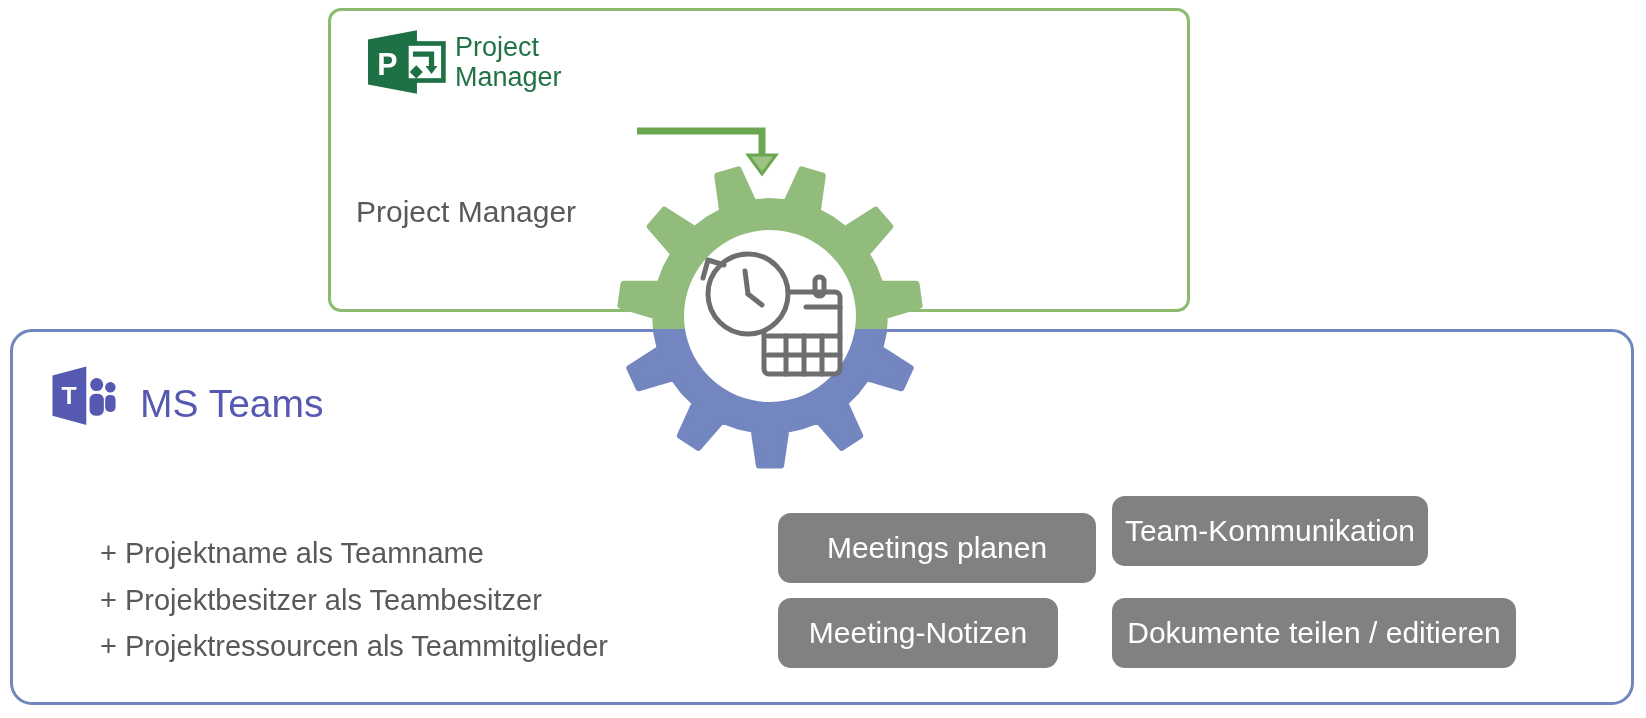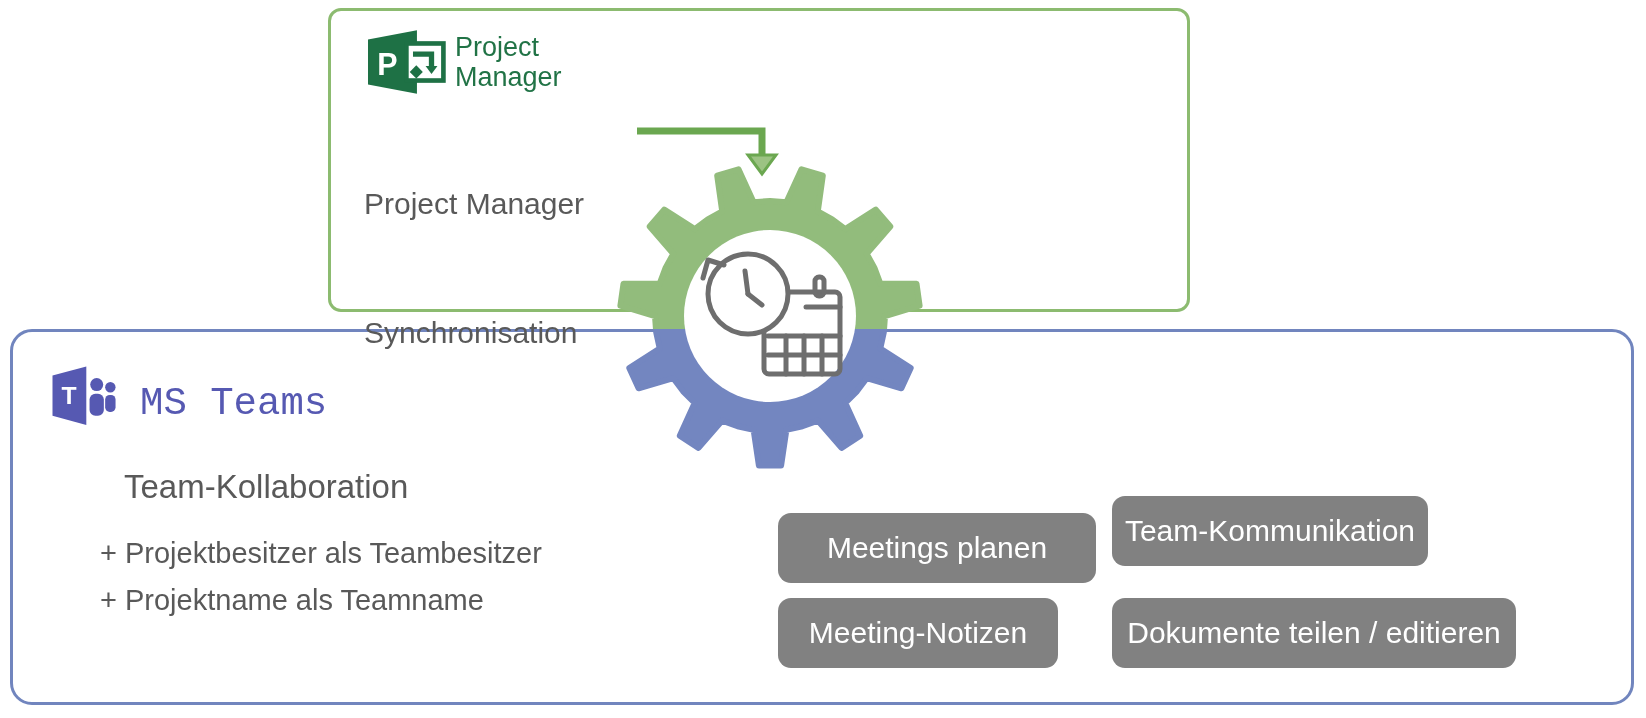--- a/index.html
+++ b/index.html
@@ -14,27 +14,27 @@
   }
   .blue-box{
     left:10px;top:329px;width:1618px;height:370px;
     border:3.5px solid #7185BE;border-radius:22px;
   }
   .po-logo{position:absolute;left:368px;top:30px;display:flex;align-items:flex-start;}
   .po-logo-text{
     margin-left:1px;margin-top:2px;color:#217346;font-size:27px;line-height:30px;font-weight:400;
   }
   .pm-caption{
-    position:absolute;left:356px;top:96px;color:#595959;
-    font-size:30px;line-height:43px;white-space:pre;margin-left:8px;
+    position:absolute;left:356px;top:104px;color:#595959;
+    font-size:30px;line-height:43px;white-space:pre;
   }
   .overlay-svg{position:absolute;left:0;top:0;pointer-events:none;}
   .gear-wrap{position:absolute;left:600px;top:146px;width:340px;height:340px;z-index:5;}
   .teams-logo{position:absolute;left:46px;top:360px;display:flex;align-items:center;}
-  .teams-logo-text{margin-left:16px;color:#5659B2;font-size:39px;font-weight:400;margin-top:18px;font-family:Liberation Mono, monospace;}
+  .teams-logo-text{margin-left:16px;color:#5659B2;font-size:39px;font-weight:400;margin-top:18px;}
   .tk-heading{position:absolute;left:124px;top:468px;color:#595959;font-size:33px;}
   .tk-list{position:absolute;left:100px;top:530px;color:#595959;font-size:29px;line-height:46.5px;}
   .btn{
     position:absolute;height:70px;background:#818181;border-radius:13px;
     color:#ffffff;font-size:30px;display:flex;align-items:center;justify-content:center;
     z-index:3;cursor:default;
   }
   .btn-1{left:778px;top:513px;width:318px;}
   .btn-2{left:1112px;top:496px;width:316px;}
   .btn-3{left:778px;top:598px;width:280px;}
@@ -58,21 +58,20 @@
       <rect x="66" y="56" width="14" height="14" fill="#1E7145" transform="rotate(45 73 63)"></rect>
     </svg>
     <div class="po-logo-text">
       <div>Project</div>
       <div>Manager</div>
     </div>
   </div>
 
   <div class="pm-caption">
     <div>Project Manager</div>
-    <div>Synchronisation</div>
   </div>
 
   <svg class="overlay-svg" width="1646" height="718">
     <polyline points="637,131 762,131 762,156" fill="none" stroke="#6BA750" stroke-width="7"></polyline>
     <polygon points="748,155 776,155 762,174" fill="#9CC383" stroke="#6BA750" stroke-width="3"></polygon>
   </svg>
 
   <div class="gear-wrap">
     <svg width="340" height="340" viewBox="0 0 340 340">
       <defs>
@@ -112,24 +111,24 @@
       <polygon points="10,20 62,6 62,96 10,82" fill="#5659B2"></polygon>
       <text x="24" y="64" font-size="38" font-weight="bold" fill="#ffffff" font-family="Liberation Sans, sans-serif">T</text>
       <circle cx="78" cy="34" r="10" fill="#5659B2"></circle>
       <rect x="67" y="48" width="22" height="34" rx="9" fill="#5659B2"></rect>
       <circle cx="99" cy="38" r="8" fill="#5659B2"></circle>
       <rect x="91" y="50" width="16" height="26" rx="7" fill="#5659B2"></rect>
     </svg>
     <div class="teams-logo-text">MS Teams</div>
   </div>
 
-  <div class="tk-heading">Team-Kollaboration</div>
   <div class="tk-list">
+    <div>+ Projektname als Teamname</div>
     <div>+ Projektbesitzer als Teambesitzer</div>
-    <div>+ Projektname als Teamname</div>
+    <div>+ Projektressourcen als Teammitglieder</div>
   </div>
 
   <div class="btn btn-1">Meetings planen</div>
   <div class="btn btn-2">Team-Kommunikation</div>
   <div class="btn btn-3">Meeting-Notizen</div>
   <div class="btn btn-4">Dokumente teilen / editieren</div>
 
 </div>
 
 </body></html>

